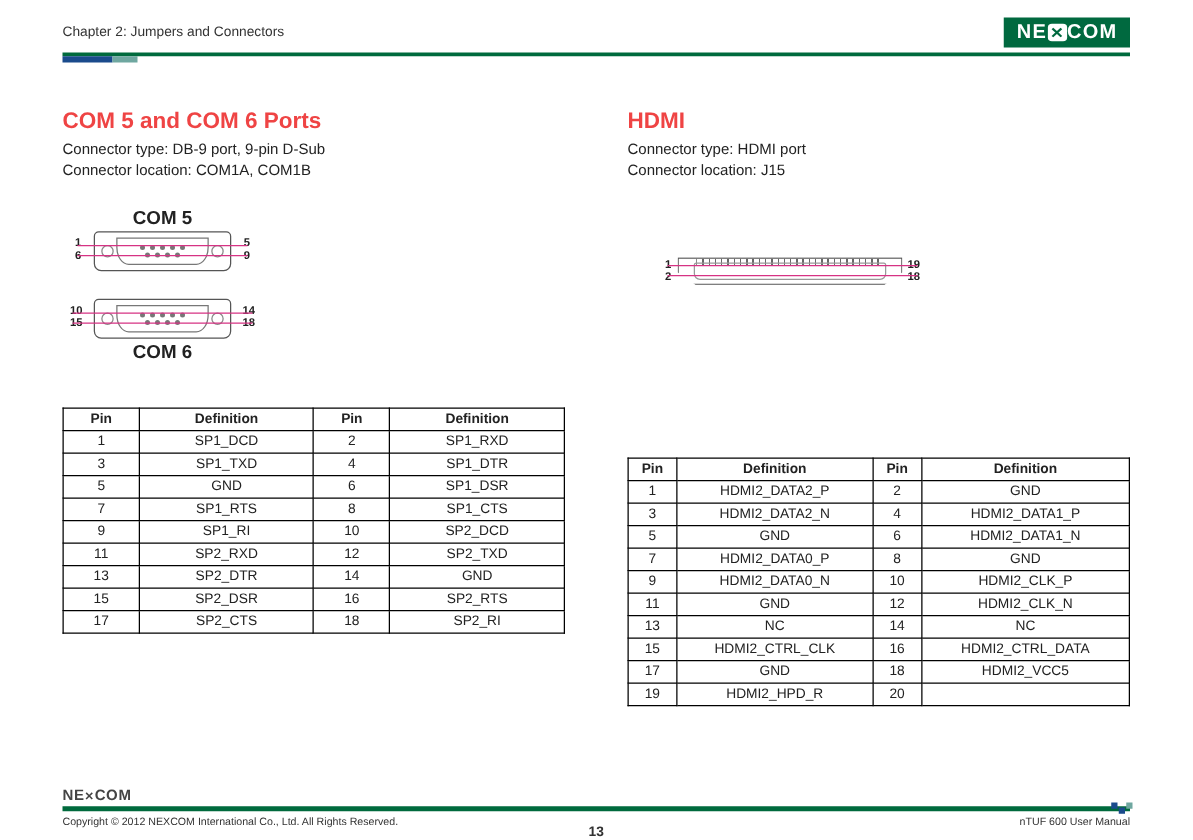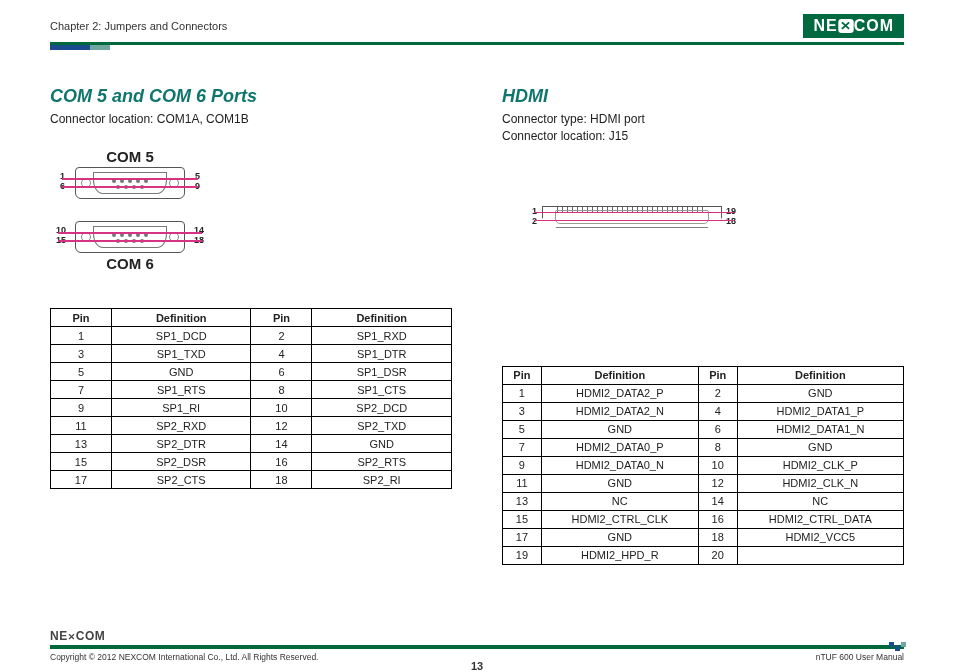--- a/index.html
+++ b/index.html
@@ -54,23 +54,22 @@
   .rule-teal { width:20px; height:5px; background:#6fa7a0; }
   .content {
     display:flex;
     gap: 50px;
     margin-top: 36px;
   }
   .col { flex:1; }
   .sect-title {
     font-size: 18px;
     font-weight: bold;
-    color:#0f766e;
+    color:#ef4444;
     margin-bottom: 4px;
-    font-style: italic;
   }
   .desc { font-size: 12px; line-height:1.45; color:#222; }
   .diagram-zone {
     height: 160px;
     position: relative;
     margin-top: 20px;
   }
   .db9 {
     width: 120px;
     position: relative;
@@ -190,20 +189,21 @@
     <div class="rule-sub">
         <div class="rule-blue"></div>
         <div class="rule-teal"></div>
       </div>
   </div>
 
   <div class="content">
 
     <div class="col">
       <div class="sect-title">COM 5 and COM 6 Ports</div>
+      <div class="desc">Connector type: DB-9 port, 9-pin D-Sub</div>
       <div class="desc">Connector location: COM1A, COM1B</div>
 
       <div class="diagram-zone">
 
         <div class="db9" style="top:0;">
           <div class="db9-label">COM 5</div>
           <div style="position:relative;">
             <span class="pin-num" style="left:-10px; top:4px;">1</span>
             <span class="pin-num" style="left:-10px; top:14px;">6</span>
             <span class="pin-num" style="right:-10px; top:4px;">5</span>

